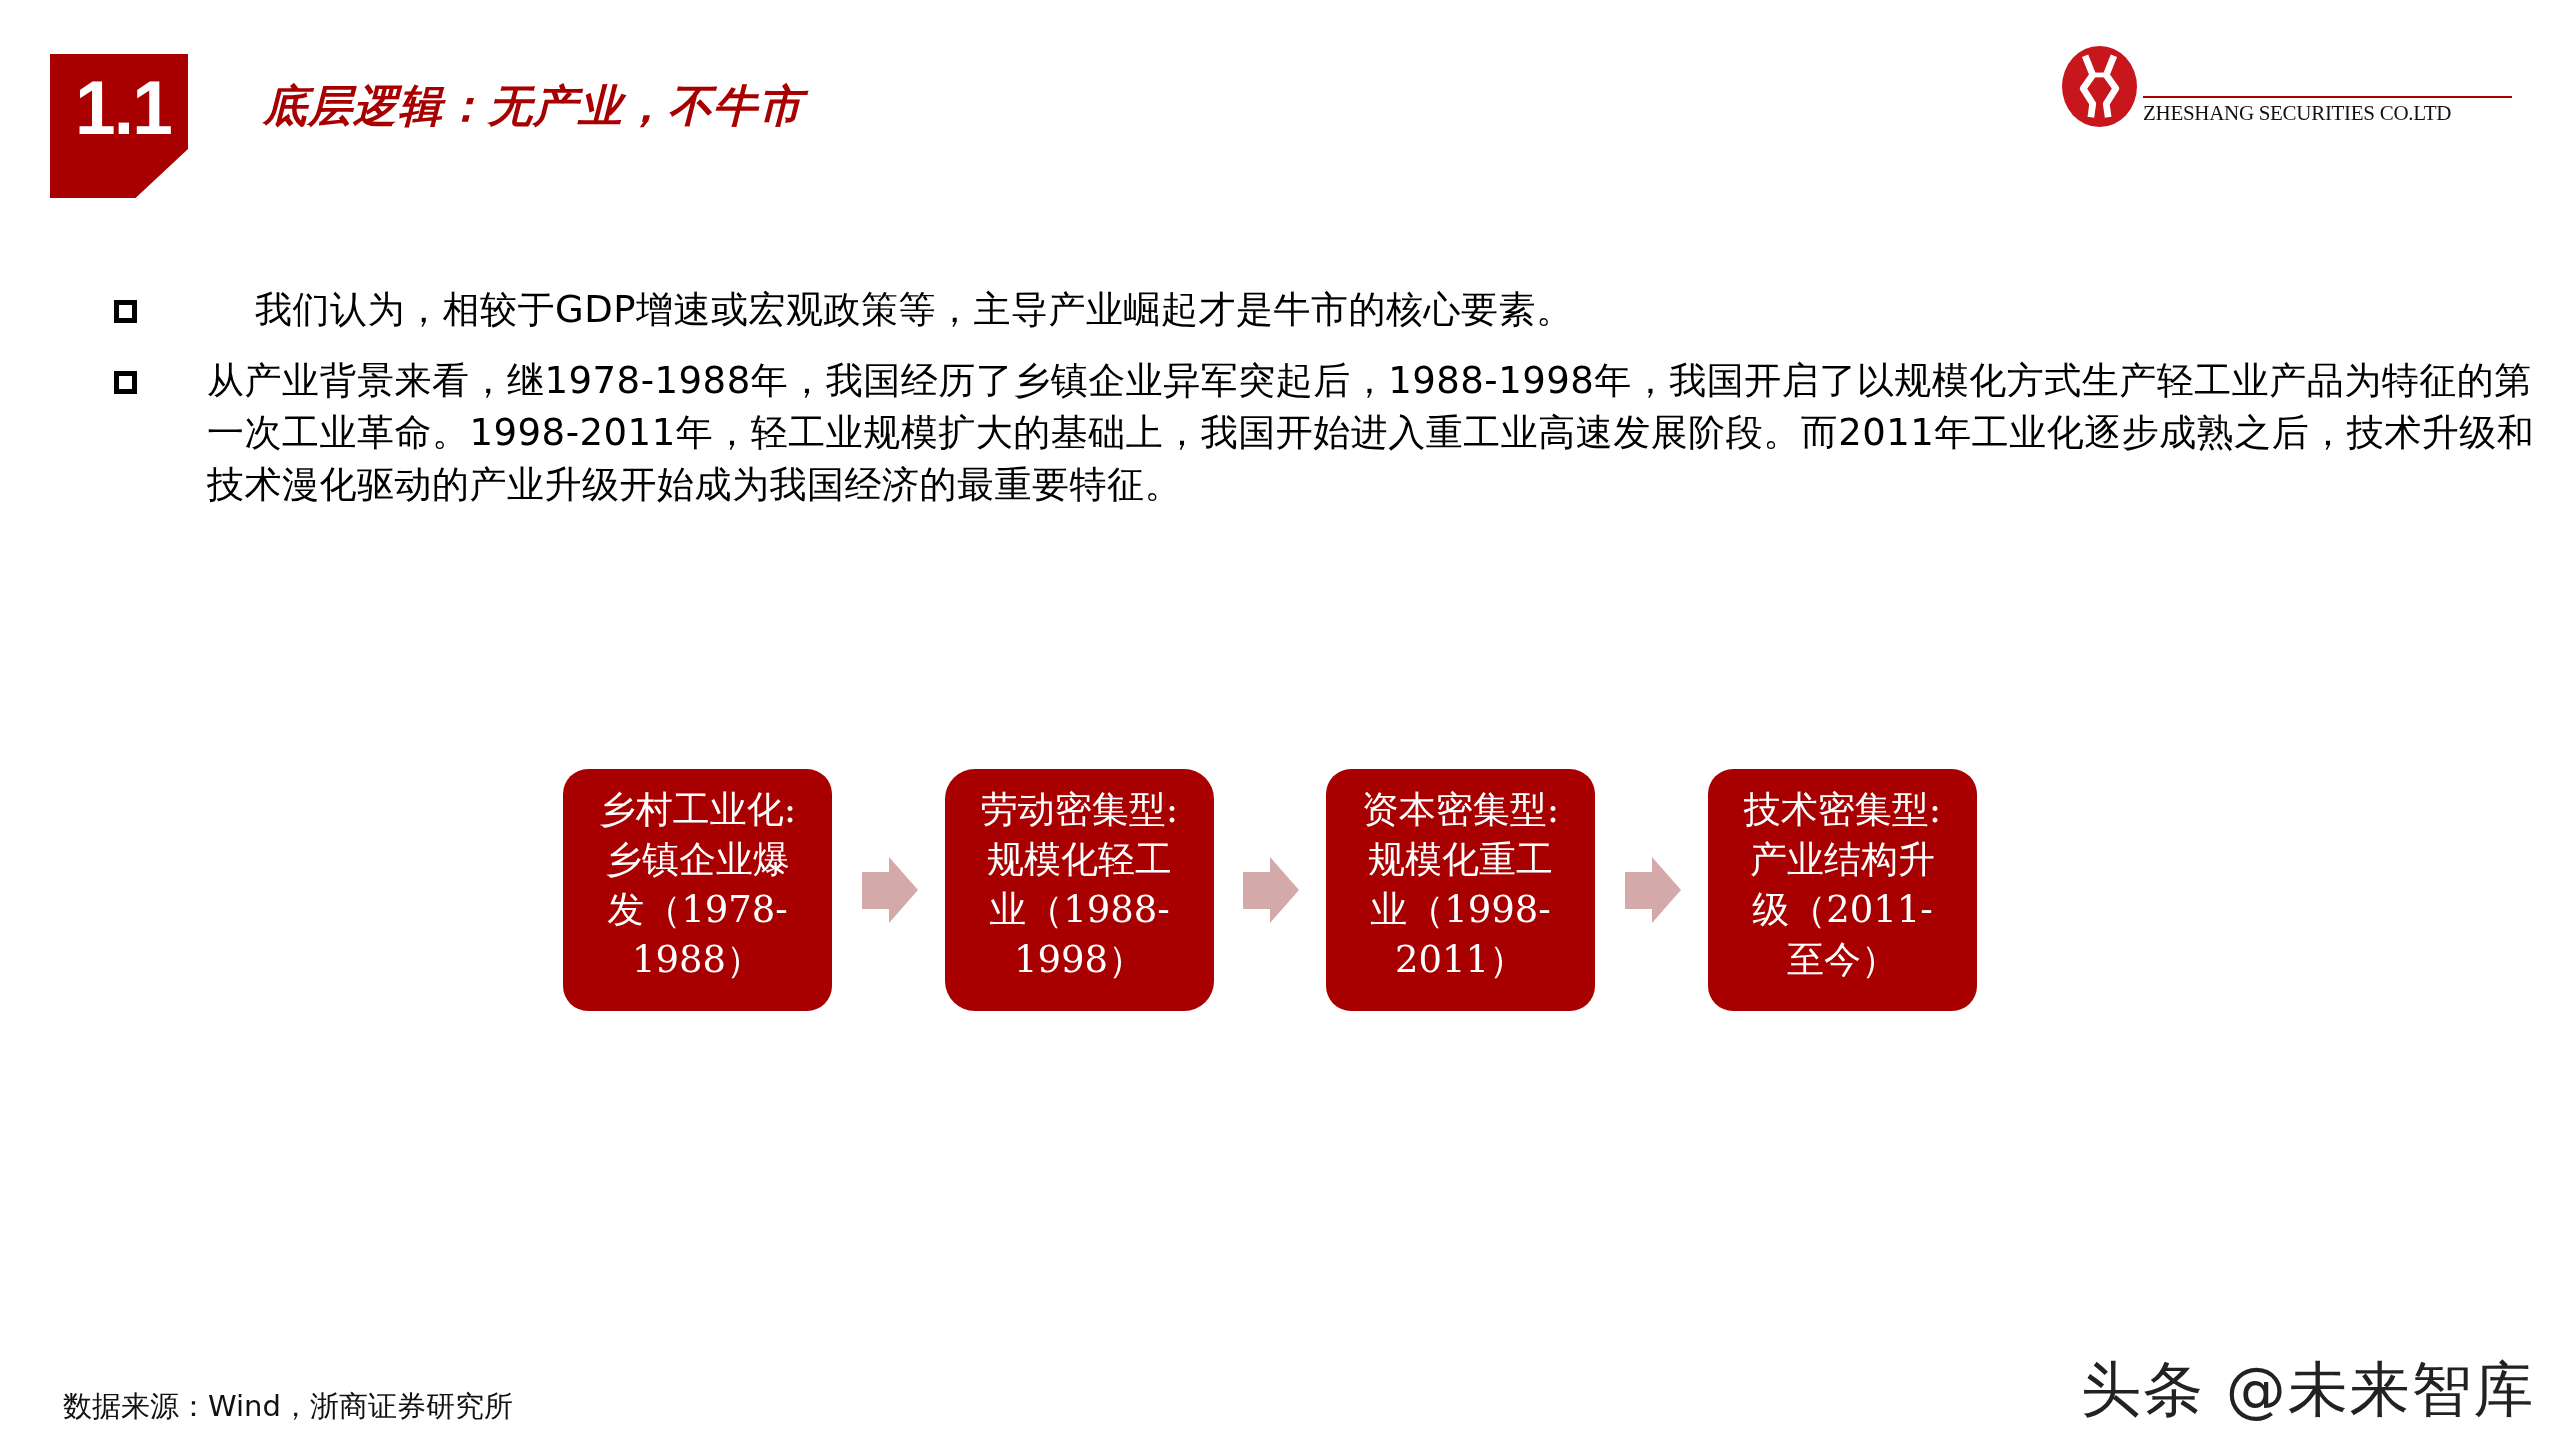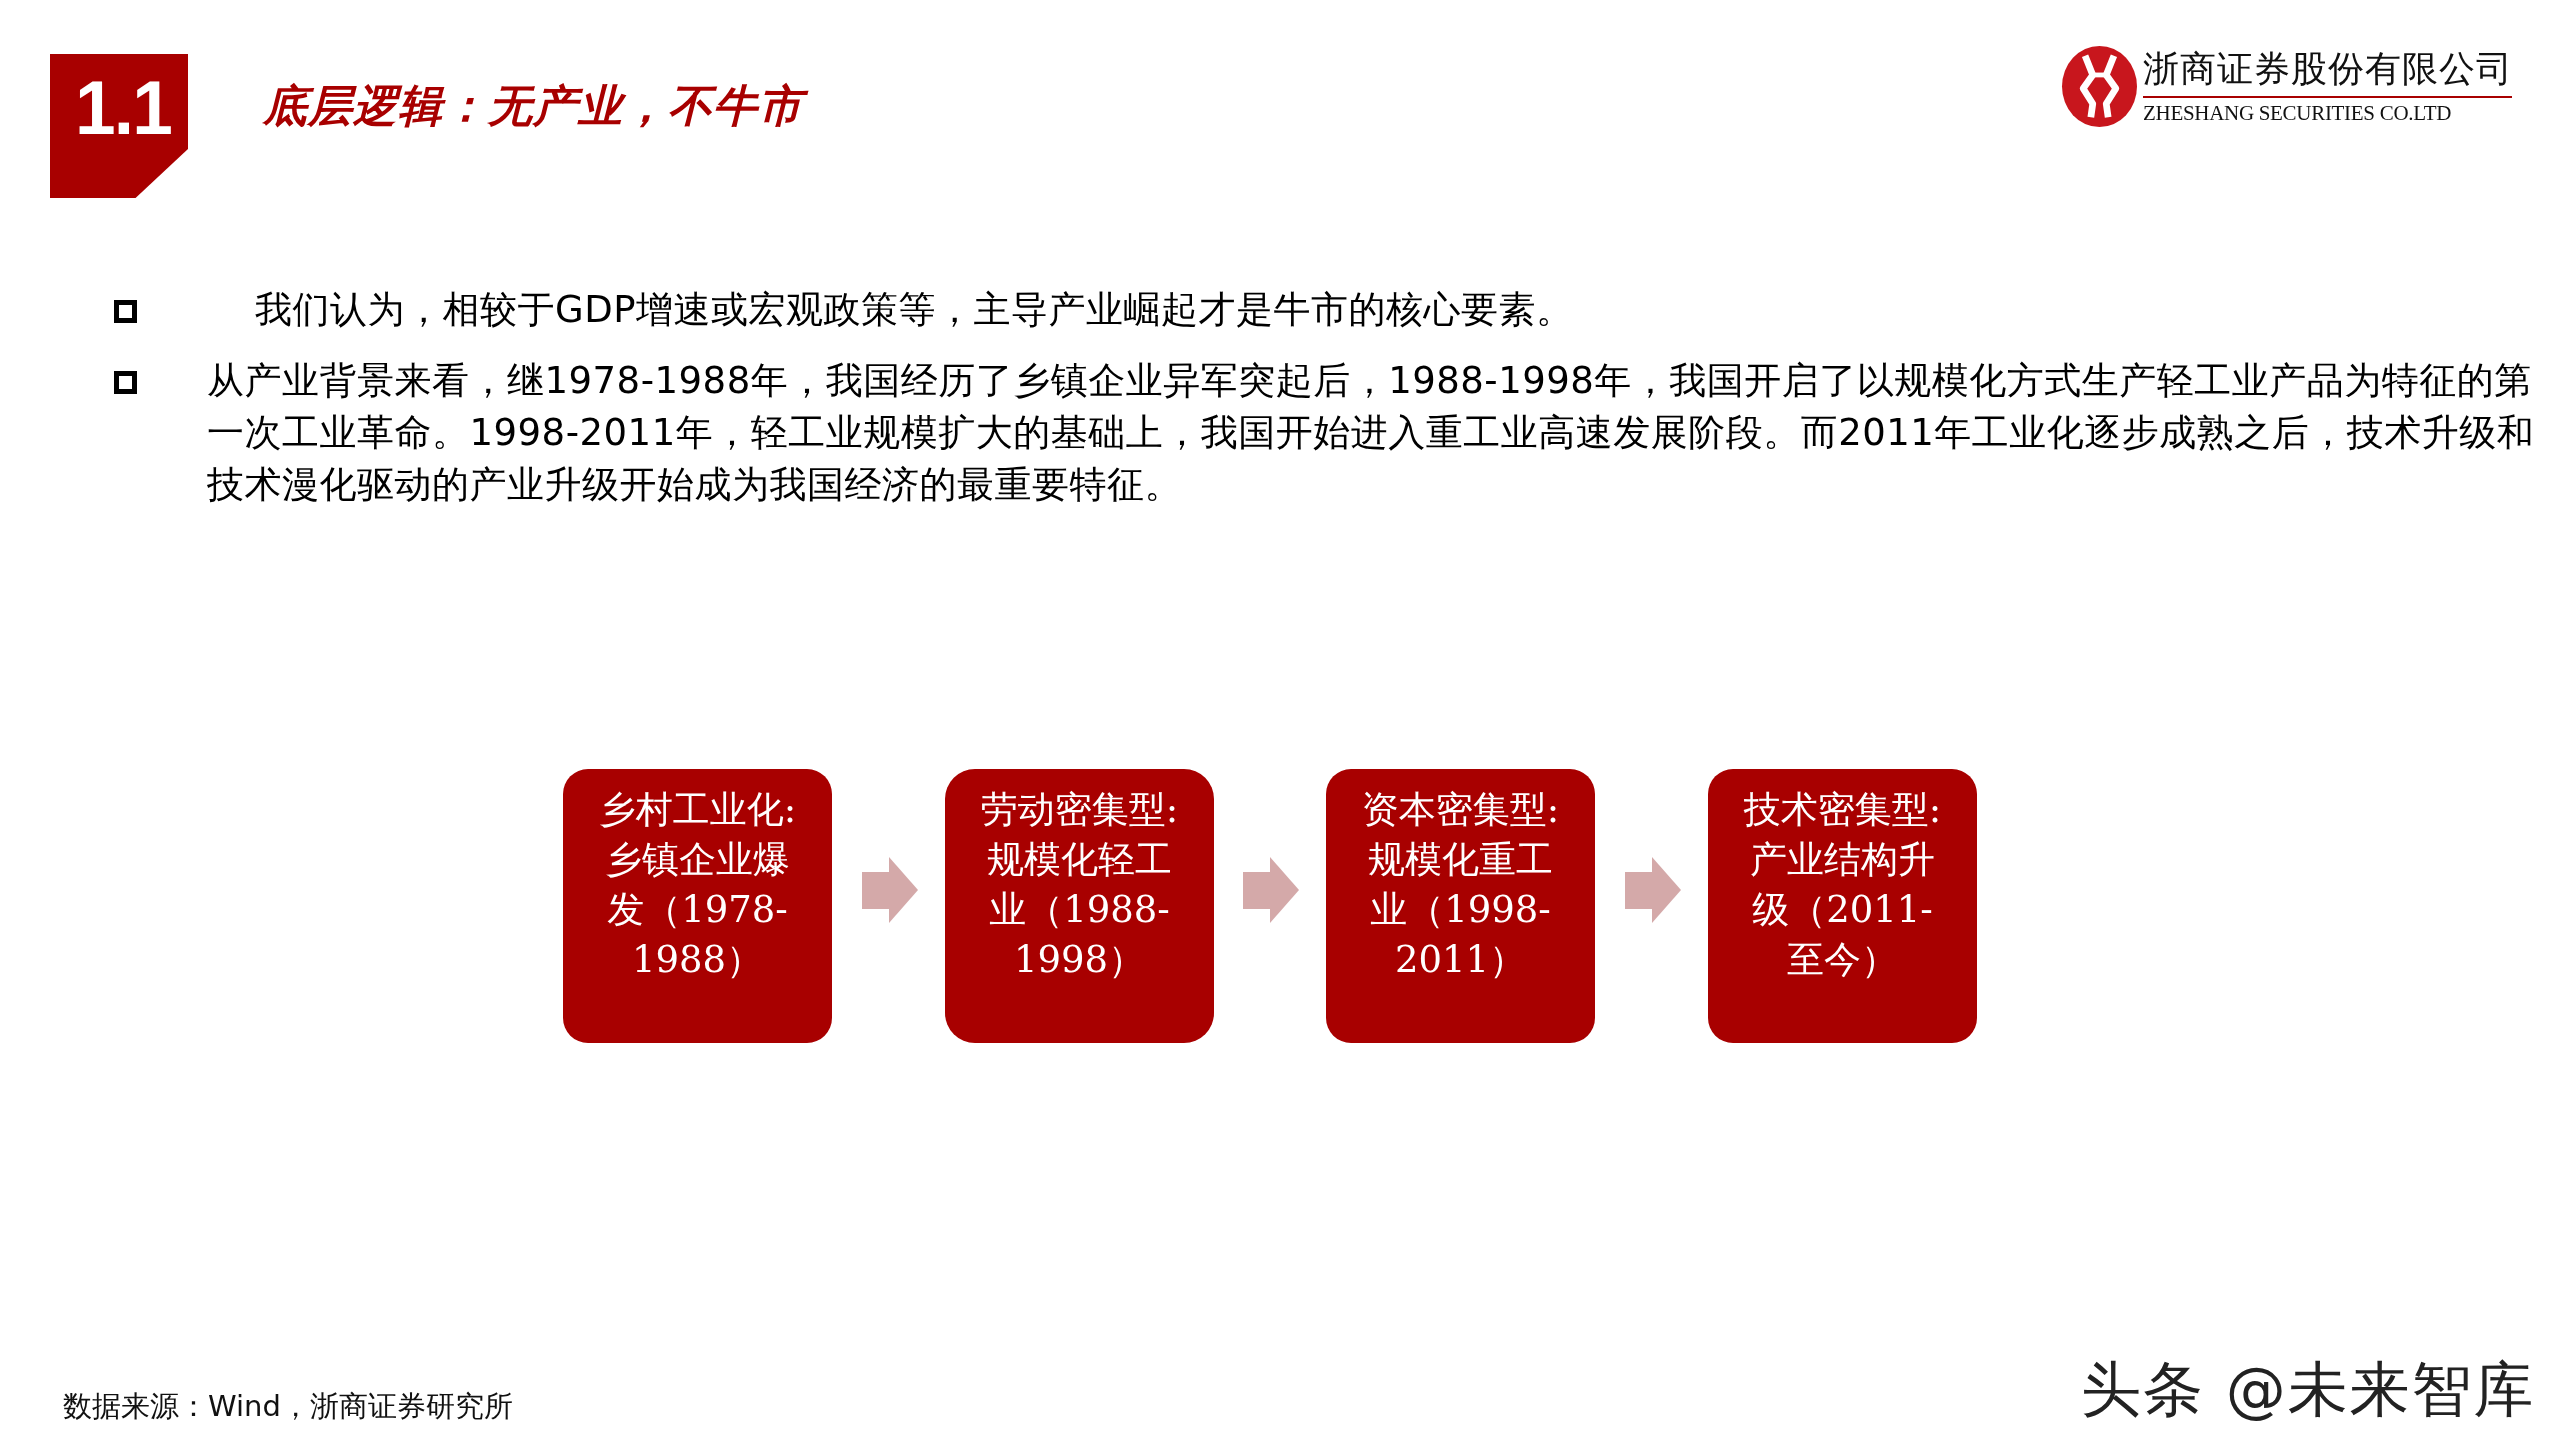--- a/index.html
+++ b/index.html
@@ -18,21 +18,21 @@
   #logo .zh { position:absolute; left:81px; top:1.9px; font-size:36px; line-height:42px; letter-spacing:1px;
               font-family:"DejaVu Serif", serif; white-space:nowrap; color:#111; }
   #logo .rule { position:absolute; left:81px; top:50px; width:369px; height:1.9px; background:#A80000; }
   #logo .en { position:absolute; left:81px; top:55px; font-size:21px; line-height:25px;
               font-family:"Liberation Serif", serif; white-space:nowrap; color:#111; letter-spacing:-0.3px; }
   .bullet-row { position:absolute; left:114px; display:flex; }
   .bullet-box { width:23px; height:23px; border:5.8px solid #000; box-sizing:border-box; margin-top:15.5px; flex:none; }
   .bullet-text { margin-left:70px; font-size:37px; line-height:52px; width:2347px; letter-spacing:0.5px; }
   #b1 { top:284px;gap:48px; }
   #b2 { top:355px; }
-  .flow-box { position:absolute; top:769px; width:269px; height:274px; background:#A80000; border-radius:25px;
+  .flow-box { position:absolute; top:769px; width:269px; height:242px; background:#A80000; border-radius:25px;
               color:#fff; font-family:"DejaVu Serif", serif; font-size:37px; line-height:50px;
               box-sizing:border-box; padding:15.5px 13.5px 0 13.5px; text-align:center; }
   .flow-box span { display:block; white-space:nowrap; }
   .arrow { position:absolute; top:857px; width:58px; height:66px; }
   .arrow .shaft { position:absolute; left:0; top:14.5px; width:29px; height:37px; background:#D4A9A9; }
   .arrow .head { position:absolute; left:27px; top:0; width:0; height:0;
                  border-top:33px solid transparent; border-bottom:33px solid transparent; border-left:29px solid #D4A9A9; }
   #source { left:63px; top:1387px; font-size:29px; line-height:39px; white-space:nowrap; color:#111; }
   #watermark { left:2081px; top:1354px; font-size:60px; line-height:71px; white-space:nowrap; color:#222;
                letter-spacing:1.9px;text-align:right; }
@@ -45,21 +45,20 @@
 </div>
 <div id="title" class="abs">底层逻辑：无产业，不牛市</div>
 
 <div id="logo" class="abs">
   <div class="circle">
     <svg width="75" height="81" viewBox="0 0 78 84">
       <path d="M24 10 L32 30 L22 44 L32 60 L30 74 M54 10 L46 30 L56 44 L46 60 L48 74" stroke="#fff" stroke-width="7" fill="none" stroke-linejoin="round"></path>
       <path d="M30 30 L48 30" stroke="#fff" stroke-width="5"></path>
     </svg>
   </div>
-  <div class="zh">浙商证券股份有限公司</div>
   <div class="rule"></div>
   <div class="en">ZHESHANG SECURITIES CO.LTD</div>
 </div>
 
 <div id="b1" class="bullet-row">
   <div class="bullet-box"></div>
   <div class="bullet-text">我们认为，相较于GDP增速或宏观政策等，主导产业崛起才是牛市的核心要素。</div>
 </div>
 <div id="b2" class="bullet-row">
   <div class="bullet-box"></div>

